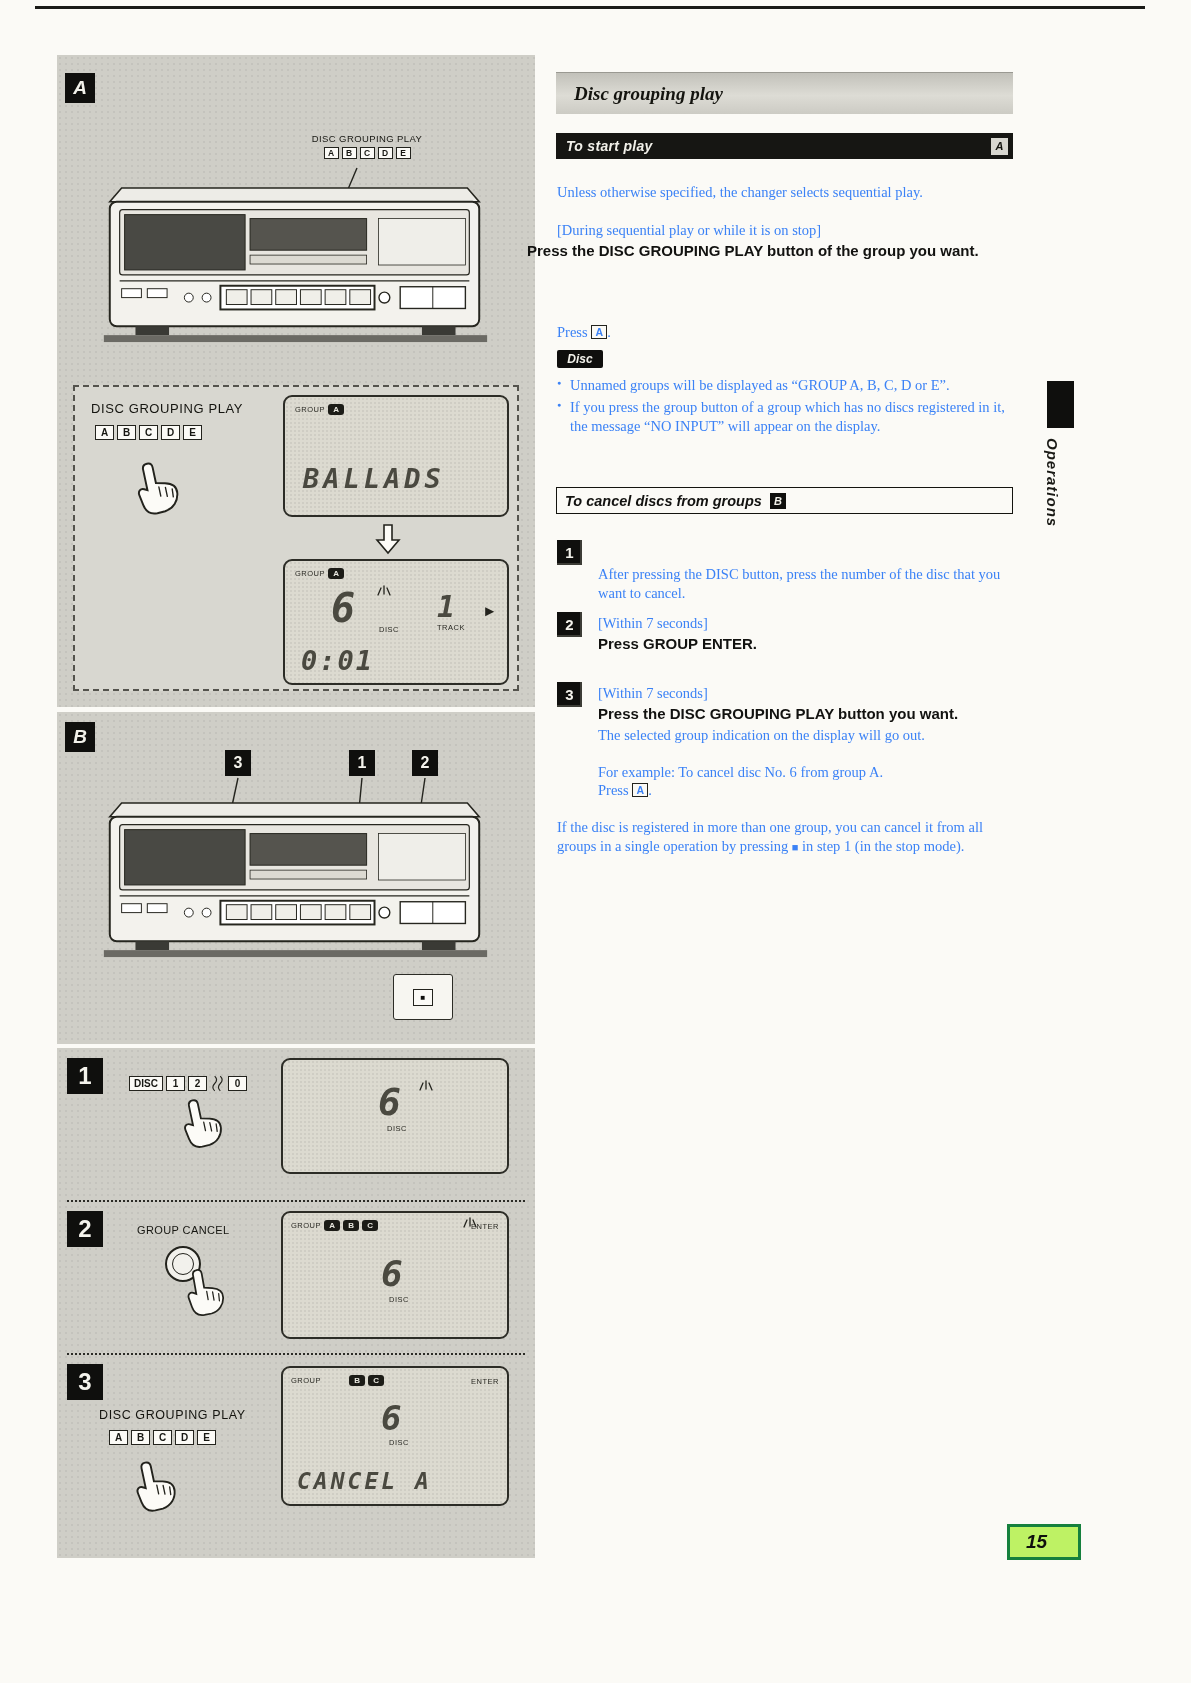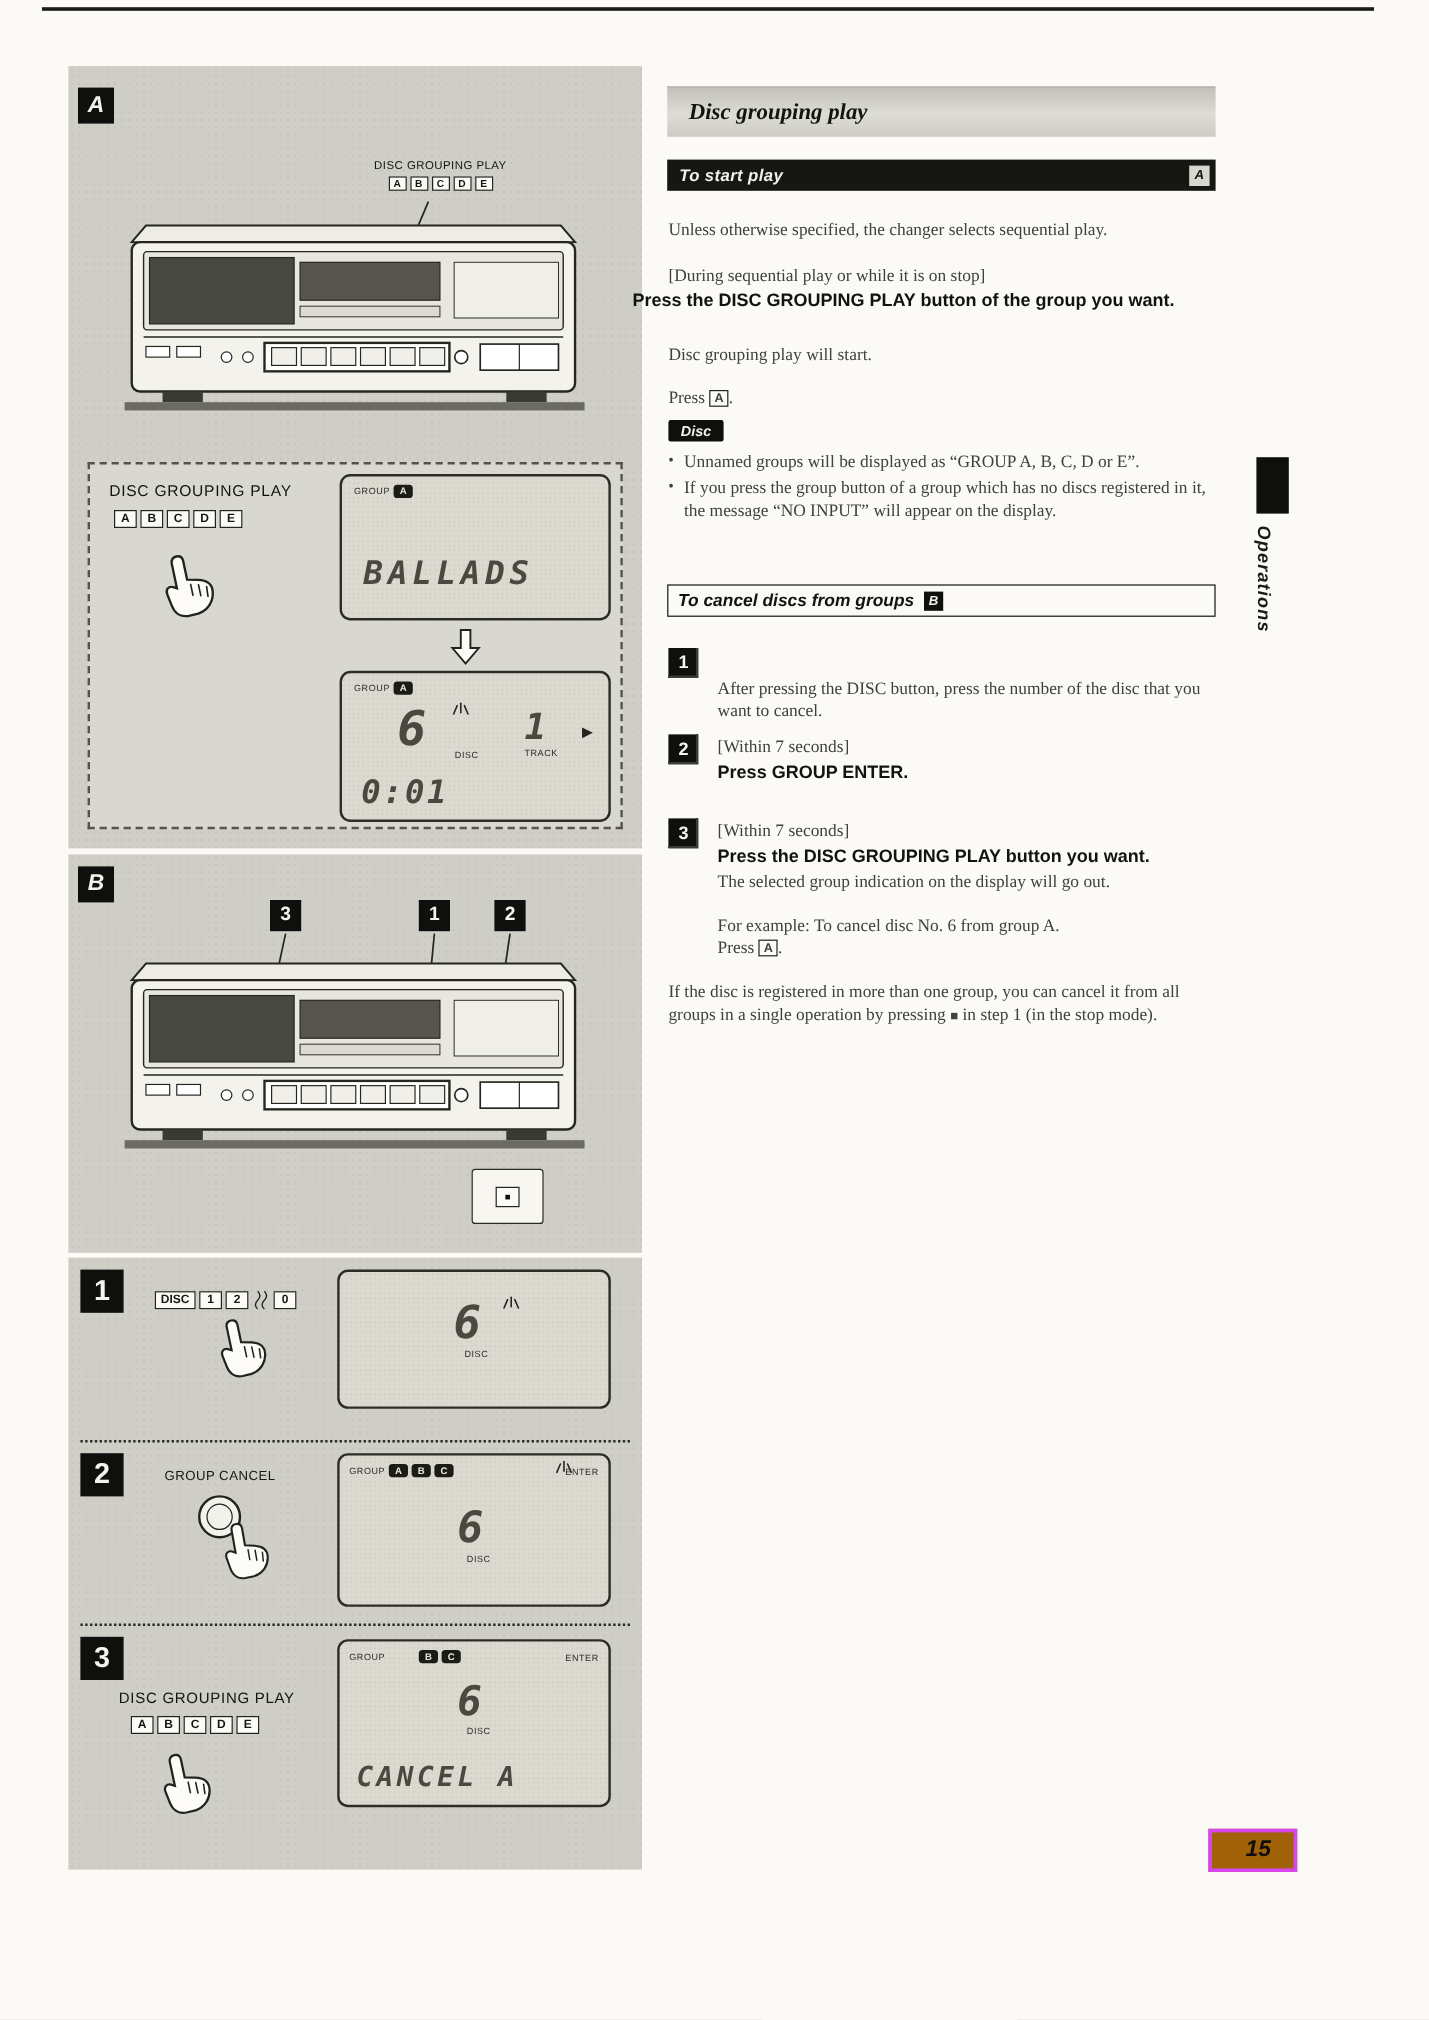--- a/index.html
+++ b/index.html
@@ -39,21 +39,21 @@
   .lcd-tiny{font:7.5px "Liberation Sans",sans-serif;letter-spacing:.5px;color:#2a2a24}
   .lcd-grouprow{position:absolute;display:flex;align-items:center}
   .gbadge{display:inline-flex;align-items:center;justify-content:center;min-width:16px;height:11px;background:#1c1c17;
     color:#e9e8e0;font:bold 8px "Liberation Sans",sans-serif;border-radius:3px;padding:0 2px;margin-left:3px}
   .seg{position:absolute;font-family:"DejaVu Sans Mono",monospace;font-style:italic;font-weight:bold;color:#4a4940;letter-spacing:2px}
   .rays{position:absolute;width:18px;height:14px}
   .downarrow{position:absolute;width:26px;height:32px}
   .dotted-sep{position:absolute;left:10px;right:10px;border-top:2.5px dotted #2b2b26}
 
   
-  .rtext{position:absolute;left:557px;width:456px;font:14.5px/1.3 "Liberation Serif",serif;color:#404040}
+  .rtext{position:absolute;left:557px;width:456px;font:14.5px/1.3 "Liberation Serif",serif;color:#3b82f6}
   .rbold{position:absolute;left:527px;width:456px;font:bold 15px/1.32 "Liberation Sans",sans-serif;color:#121210}
   .rindent{left:598px;width:415px}
   .rc-header{position:absolute;left:556px;top:72px;width:457px;height:42px;display:flex;align-items:center;
     background:linear-gradient(180deg,#c2c1ba,#dddcd5 55%,#cccbc4);border-top:1px solid #9a9992}
   .rc-header span{font:italic bold 19px "Liberation Serif",serif;color:#14140f;padding-left:18px}
   .rc-bar{position:absolute;left:556px;top:133px;width:457px;height:26px;background:#161613;display:flex;align-items:center}
   .rc-bar-text{flex:1;font:italic bold 14px "Liberation Sans",sans-serif;color:#f1f0e9;padding-left:10px;letter-spacing:.3px}
   .rc-bar-badge{width:17px;height:17px;background:#d8d7d0;color:#14140f;font:italic bold 11px "Liberation Sans",sans-serif;
     display:flex;align-items:center;justify-content:center;margin-right:5px}
   .note-badge{position:absolute;left:557px;top:350px;width:46px;height:18px;background:#0f0f0d;color:#f2f1ea;
@@ -66,22 +66,22 @@
   .cancel-box .bdg{width:16px;height:16px;background:#0f0f0d;color:#f2f1ea;font:italic bold 11px "Liberation Sans",sans-serif;
     display:flex;align-items:center;justify-content:center;margin-left:8px}
   .rstep-badge{position:absolute;left:557px;width:25px;height:25px;background:#0f0f0d;color:#f4f3ec;
     font:bold 15px "Liberation Sans",sans-serif;display:flex;align-items:center;justify-content:center;
     box-shadow:inset -2px -2px 0 #3c3c36}
   .inkey{display:inline-flex;align-items:center;justify-content:center;border:1.2px solid #23231d;min-width:16px;height:14px;
     font:bold 10.5px "Liberation Sans",sans-serif;vertical-align:1px;padding:0 2px;background:#fbfaf6}
   .side-tab-block{position:absolute;left:1047px;top:381px;width:27px;height:47px;background:#0f0f0d}
   .side-tab-text{position:absolute;left:1044px;top:438px;writing-mode:vertical-rl;
     font:italic bold 15px "Liberation Sans",sans-serif;color:#1a1a16;letter-spacing:1px}
-  .pagenum{position:absolute;left:1007px;top:1524px;width:74px;height:36px;border:3px solid #d946ef;background:#a16207;
-    display:flex;align-items:center;padding-left:28px;font:italic bold 19px "Liberation Sans",sans-serif;color:#0f0f0d}
+  .pagenum{position:absolute;left:1007px;top:1524px;width:74px;height:36px;border:3px solid #15803d;background:#bef264;
+    display:flex;align-items:center;padding-left:16px;font:italic bold 19px "Liberation Sans",sans-serif;color:#0f0f0d}
 </style>
 </head>
 <body>
 
 <svg width="0" height="0" style="position:absolute" aria-hidden="true">
   <defs>
     <symbol id="device" viewBox="0 0 410 185">
       <path d="M30 14 L380 14 L392 28 L18 28 Z" fill="#edece7" stroke="#26261f" stroke-width="1.6"></path>
       <rect x="18" y="28" width="374" height="126" rx="7" fill="#f3f2ed" stroke="#26261f" stroke-width="2"></rect>
       <rect x="28" y="36" width="354" height="66" rx="3" fill="#e8e6e0" stroke="#26261f" stroke-width="1.2"></rect>
@@ -294,21 +294,20 @@
   </div>
 
   <div class="rc-bar">
     <span class="rc-bar-text">To start play</span>
     <span class="rc-bar-badge">A</span>
   </div>
 
   <p class="rtext" style="top:183px">Unless otherwise specified, the changer selects sequential play.</p>
   <p class="rtext" style="top:221px">[During sequential play or while it is on stop]</p>
   <p class="rbold" style="top:241px">Press the DISC GROUPING PLAY button of the group you want.</p>
-  <p class="rtext" style="top:287px">Disc grouping play will start.</p>
   <p class="rtext" style="top:323px"><span>Press </span><span class="inkey">A</span><span>.</span></p>
 
   <div class="note-badge">Disc</div>
   <div class="rtext" style="top:376px">
     <div class="note-item">Unnamed groups will be displayed as “GROUP A, B, C, D or E”.</div>
     <div class="note-item">If you press the group button of a group which has no discs registered in it, the message “NO INPUT” will appear on the display.</div>
   </div>
 
   <div class="cancel-box">
     <span class="ttl">To cancel discs from groups</span>

